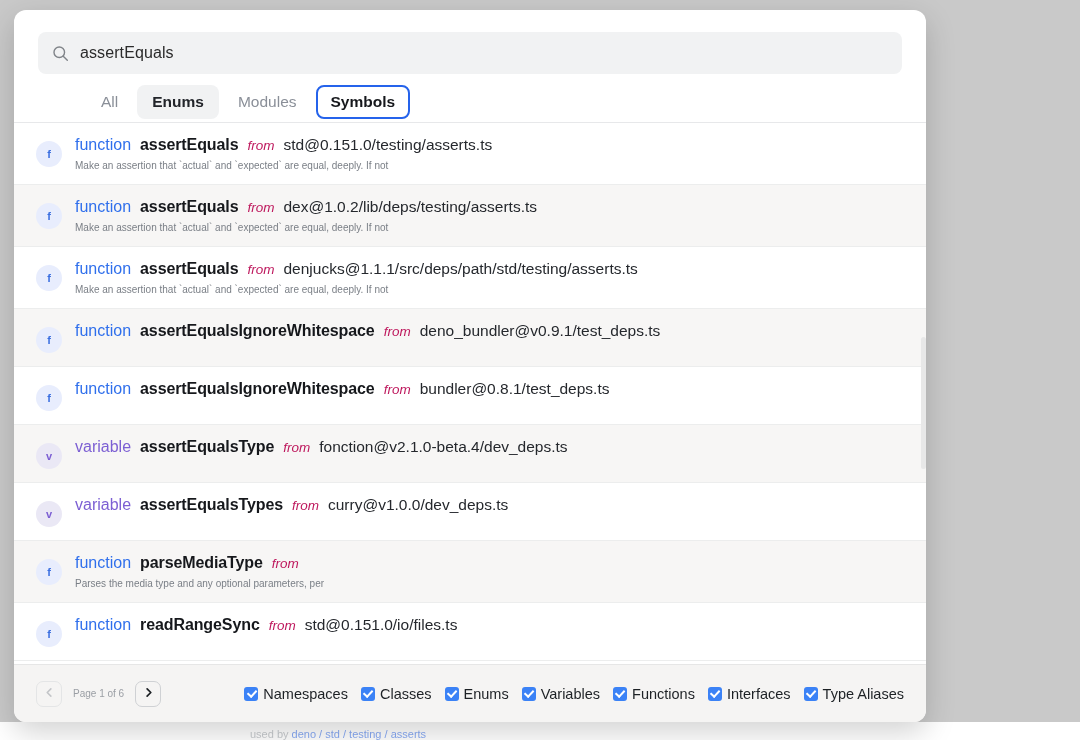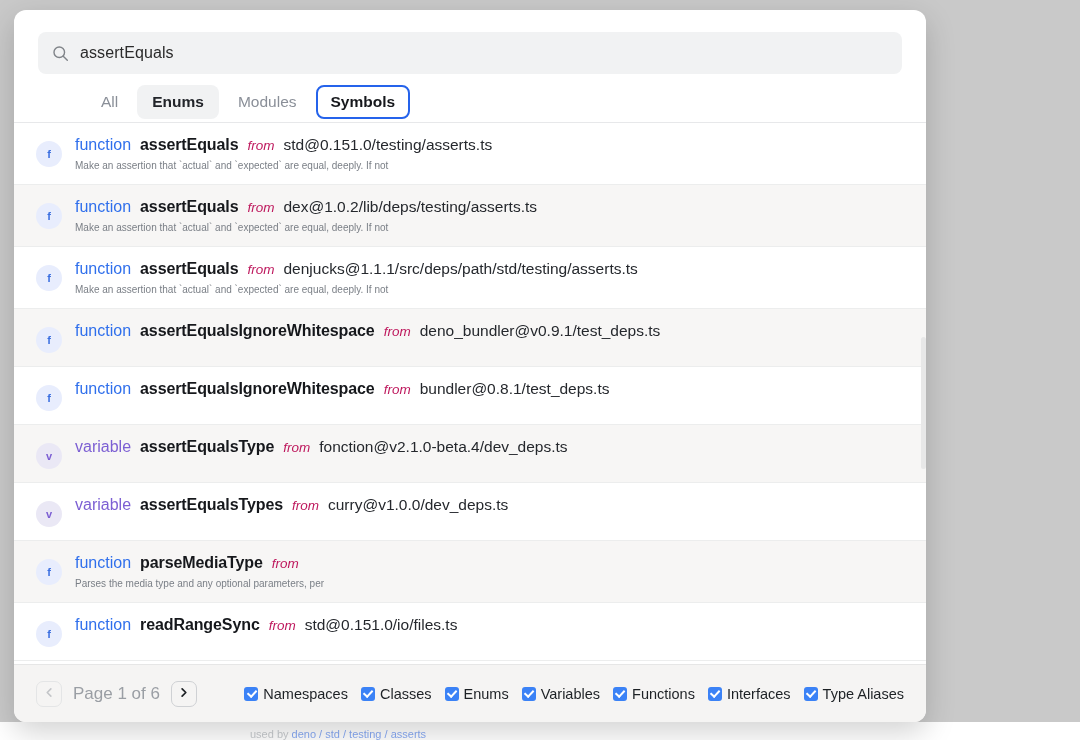--- a/index.html
+++ b/index.html
@@ -196,21 +196,21 @@
     align-items: center;
     justify-content: center;
     cursor: pointer;
     padding: 0;
   }
   .pgbtn.disabled { border-color: #e4e5e6; cursor: default; }
   .pgbtn.disabled svg { stroke: #c3c5c8; }
   .pgbtn.enabled { border-color: #cfd1d4; }
   .pgbtn.enabled svg { stroke: #1d2125; }
   .pagelabel {
-    font-size: 17px;
+    font-size: 10px;
     color: #9a9ea4;
     white-space: nowrap;
   }
   .filters {
     margin-left: auto;
     display: flex;
     align-items: center;
     gap: 13px;
   }
   .filter {

